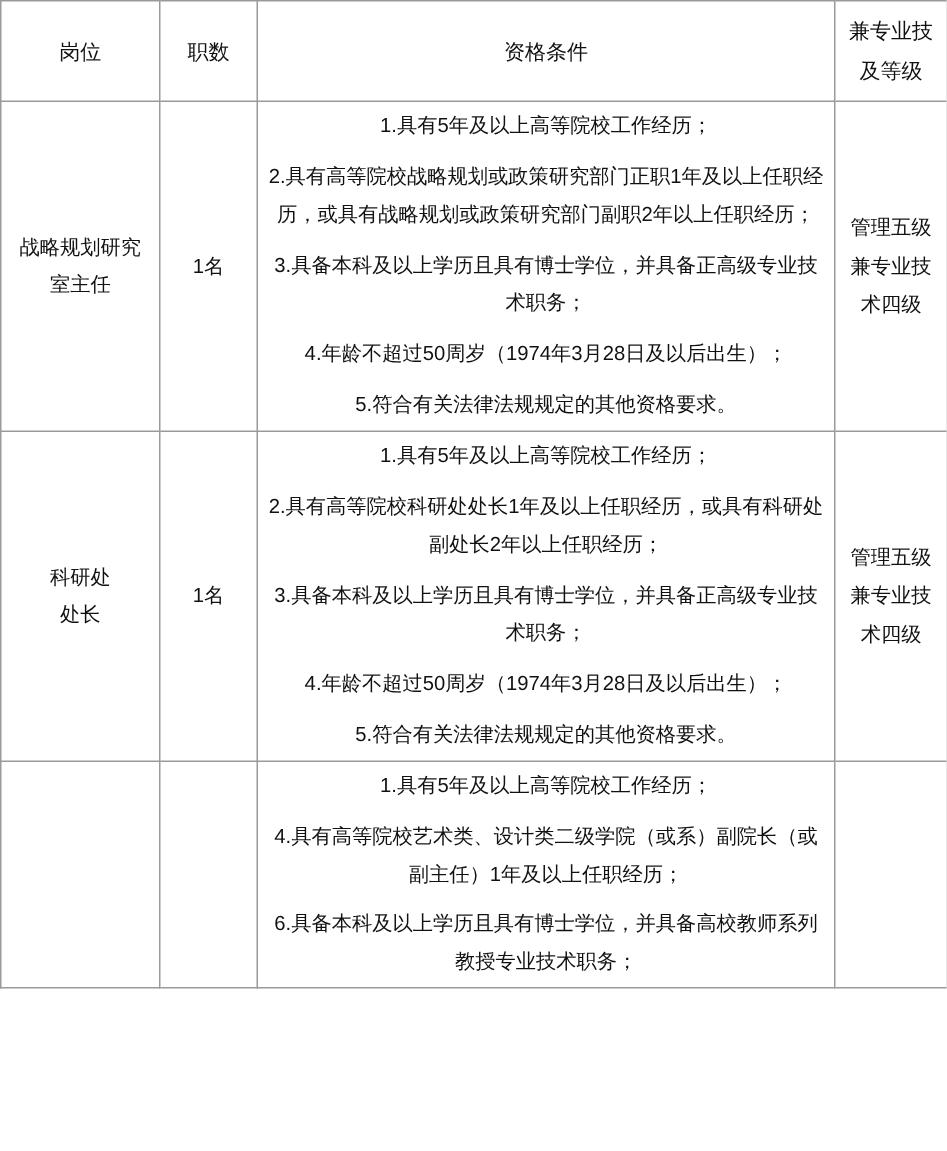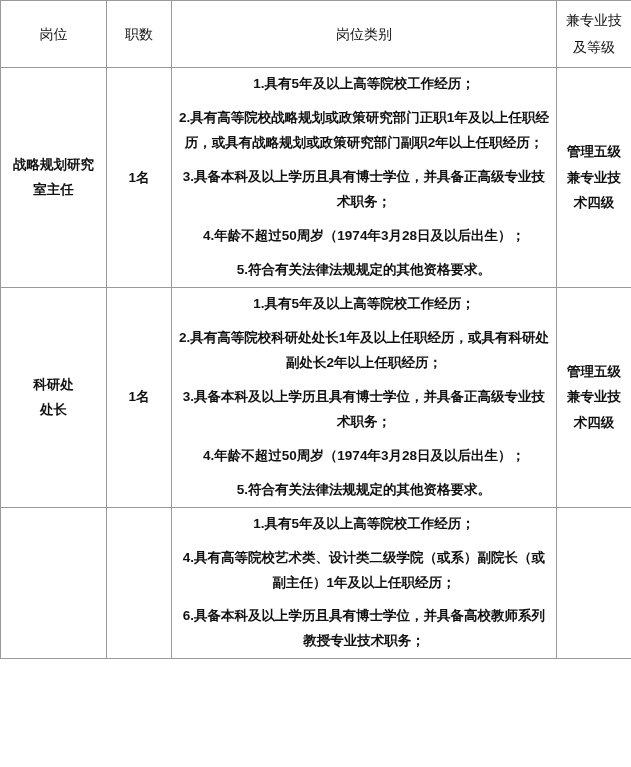--- a/index.html
+++ b/index.html
@@ -31,21 +31,20 @@
   table.job-table col.c-type { width: 75px; }
 
   table.job-table th,
   table.job-table td {
     border: 1px solid #9a9a9a;
     vertical-align: middle;
     font-size: 13.5px;
     line-height: 1.9;
     padding: 4px 5px;
     color: #111111;
-    font-weight: bold;
   }
   table.job-table thead th {
     text-align: center;
     font-weight: normal;
     height: 58px;
     font-size: 14px;
   }
   td.post-cell,
   td.count-cell,
   td.type-cell {
@@ -79,21 +78,21 @@
     <colgroup>
       <col class="c-post">
       <col class="c-count">
       <col class="c-req">
       <col class="c-type">
     </colgroup>
     <thead>
       <tr>
         <th class="nowrap-title">岗位</th>
         <th class="nowrap-title">职数</th>
-        <th class="nowrap-title">岗位类别</th>
+        <th class="nowrap-title">资格条件</th>
         <th class="nowrap-title">兼专业技
 及等级</th>
       </tr>
     </thead>
     <tbody>
       <tr>
         <td class="post-cell nowrap-title">战略规划研究
 室主任</td>
         <td class="count-cell">1名</td>
         <td class="req-cell">

